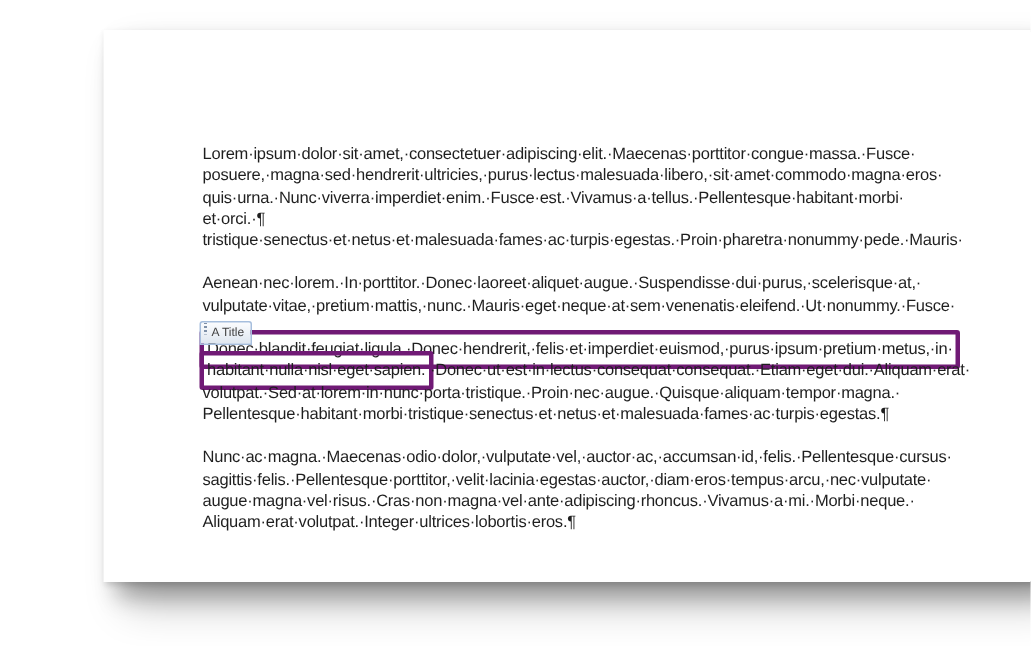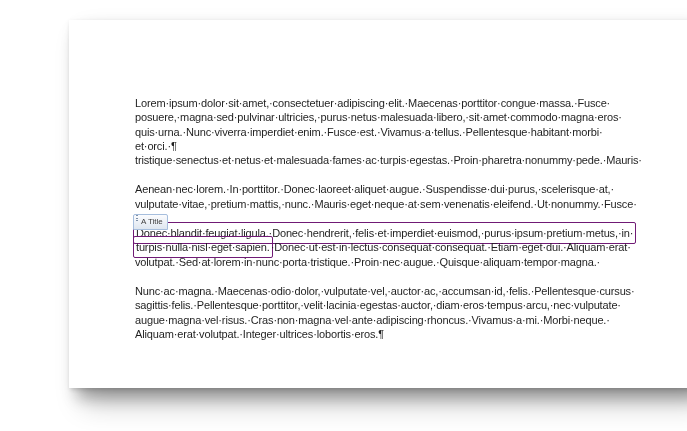--- a/index.html
+++ b/index.html
@@ -43,21 +43,21 @@
   .para {
     margin: 0 0 15px 0;
     position: relative;
   }
   .line {
     white-space: nowrap;
     height: 14.3px;
   }
   
   .cc-box {
-    border: 1px solid #701a75;
+    border: 3px solid #701a75;
     border-radius: 2px;
     padding: 4px 2px;
     margin: 0 -2px;
   }
   
   .cc-tab {
     position: absolute;
     top: -12.5px;
     left: -2px;
     height: 16px;
@@ -83,37 +83,38 @@
   }
 </style>
 </head>
 <body>
 
 <div class="stage">
   <div class="page">
     <div class="doc-text">
         <div class="para">
           <div class="line"><span>Lorem·ipsum·dolor·sit·amet,·consectetuer·adipiscing·elit.·Maecenas·porttitor·congue·massa.·Fusce·</span></div>
-          <div class="line"><span>posuere,·magna·sed·pulvinar·ultricies,·purus·netus·malesuada·libero,·sit·amet·commodo·magna·eros·</span></div>
+          <div class="line"><span>posuere,·magna·sed·hendrerit·ultricies,·purus·lectus·malesuada·libero,·sit·amet·commodo·magna·eros·</span></div>
           <div class="line"><span>quis·urna.·Nunc·viverra·imperdiet·enim.·Fusce·est.·Vivamus·a·tellus.·Pellentesque·habitant·morbi·</span></div>
           <div class="line"><span>et·orci.·¶</span></div>
           <div class="line"><span>tristique·senectus·et·netus·et·malesuada·fames·ac·turpis·egestas.·Proin·pharetra·nonummy·pede.·Mauris·</span></div>
         </div>
         <div class="para">
           <div class="line"><span>Aenean·nec·lorem.·In·porttitor.·Donec·laoreet·aliquet·augue.·Suspendisse·dui·purus,·scelerisque·at,·</span></div>
           <div class="line"><span>vulputate·vitae,·pretium·mattis,·nunc.·Mauris·eget·neque·at·sem·venenatis·eleifend.·Ut·nonummy.·Fusce·</span></div>
         </div>
         <div class="para">
           <div class="cc-tab">
             <span class="cc-handle"></span>
             <span class="cc-label">A Title</span>
           </div>
           <div class="line"><span class="cc-box">Donec·blandit·feugiat·ligula.·Donec·hendrerit,·felis·et·imperdiet·euismod,·purus·ipsum·pretium·metus,·in·</span></div>
-          <div class="line"><span class="cc-box">turpis·nulla·nisl·eget·sapien.</span><span>·Donec·ut·est·in·lectus·consequat·consequat.·Etiam·eget·dui.·Aliquam·erat·</span></div>
+          <div class="line"><span class="cc-box">habitant·nulla·nisl·eget·sapien.</span><span>·Donec·ut·est·in·lectus·consequat·consequat.·Etiam·eget·dui.·Aliquam·erat·</span></div>
           <div class="line"><span>volutpat.·Sed·at·lorem·in·nunc·porta·tristique.·Proin·nec·augue.·Quisque·aliquam·tempor·magna.·</span></div>
+          <div class="line"><span>Pellentesque·habitant·morbi·tristique·senectus·et·netus·et·malesuada·fames·ac·turpis·egestas.¶</span></div>
         </div>
         <div class="para">
           <div class="line"><span>Nunc·ac·magna.·Maecenas·odio·dolor,·vulputate·vel,·auctor·ac,·accumsan·id,·felis.·Pellentesque·cursus·</span></div>
           <div class="line"><span>sagittis·felis.·Pellentesque·porttitor,·velit·lacinia·egestas·auctor,·diam·eros·tempus·arcu,·nec·vulputate·</span></div>
           <div class="line"><span>augue·magna·vel·risus.·Cras·non·magna·vel·ante·adipiscing·rhoncus.·Vivamus·a·mi.·Morbi·neque.·</span></div>
           <div class="line"><span>Aliquam·erat·volutpat.·Integer·ultrices·lobortis·eros.¶</span></div>
         </div>
       </div>
   </div>
 </div>

